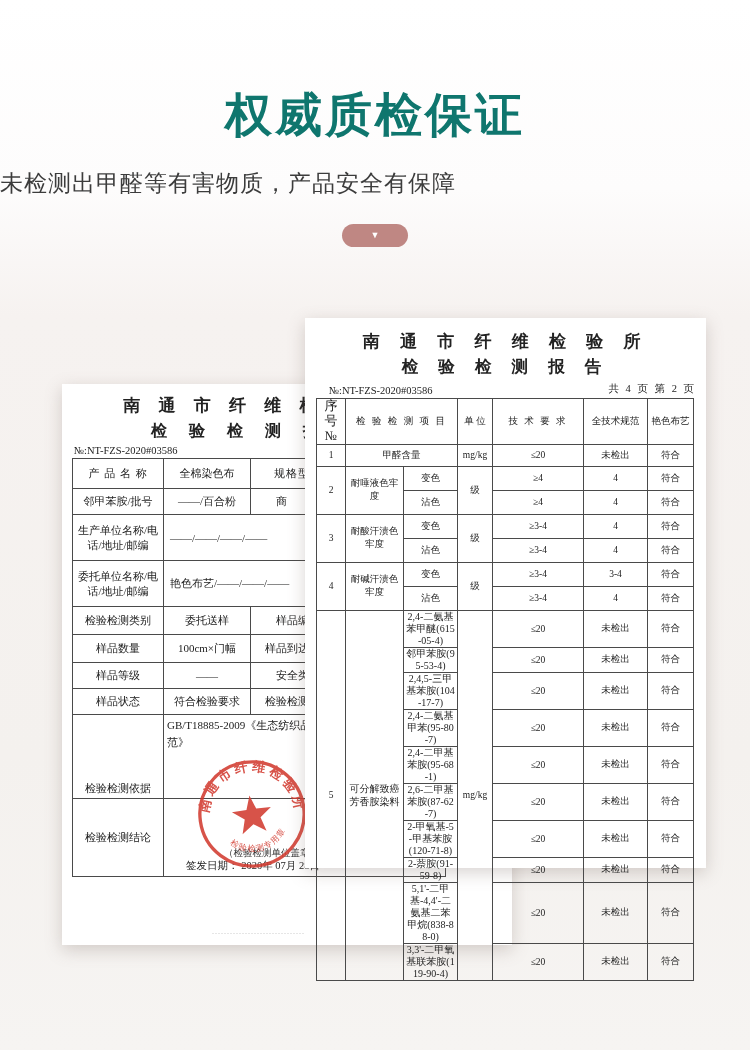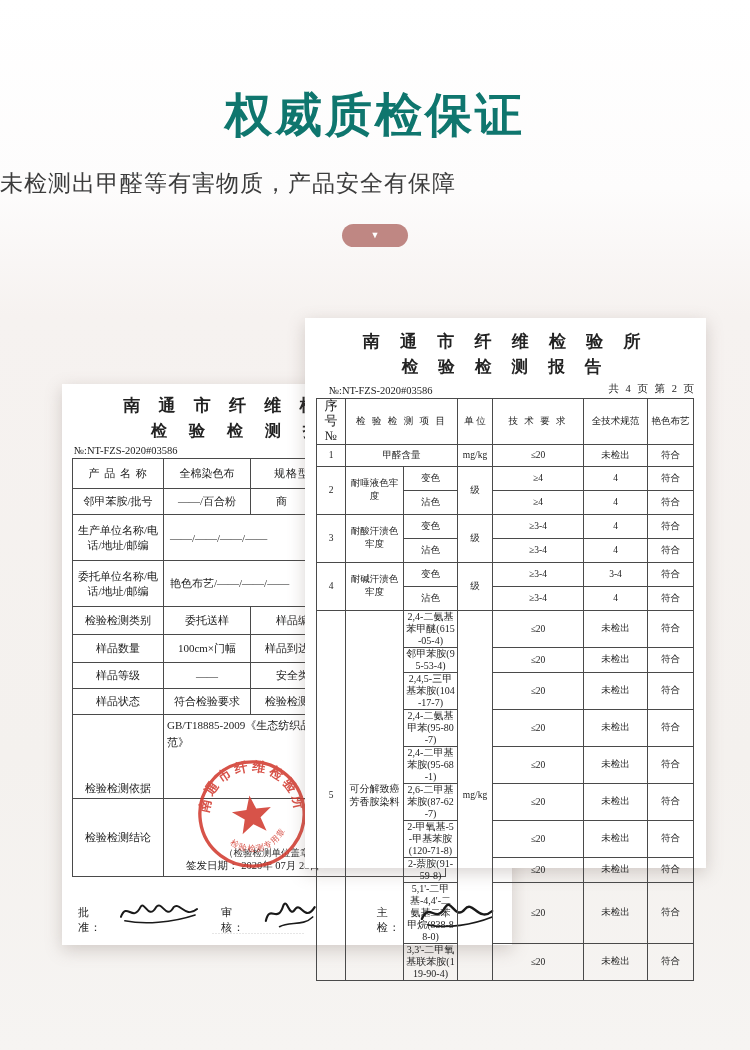--- a/index.html
+++ b/index.html
@@ -146,37 +146,20 @@
     <circle cx="60" cy="60" r="53" fill="none" stroke="#d23a2f" stroke-width="3.4"></circle>
     <polygon points="60,41 65,55.1 80,55.5 68.1,64.6 72.3,79 60,70.5 47.7,79 51.9,64.6 40,55.5 55,55.1" fill="#d23a2f"></polygon>
     <text font-size="13.5" font-weight="bold" fill="#d23a2f" letter-spacing="3.5" font-family="Liberation Serif,serif">
       <textPath href="#arcTop" startOffset="5%">南通市纤维检验所</textPath>
     </text>
     <text font-size="8.5" fill="#d23a2f" letter-spacing="1" font-family="Liberation Serif,serif">
       <textPath href="#arcBottom" startOffset="18%">检验检测专用章</textPath>
     </text>
   </svg>
 
-  <div class="sig-row">
-    <span class="sig-label">批准：</span>
-    <svg class="sig-svg" width="88" height="34" viewBox="0 0 88 34">
-      <path d="M4,20 C10,4 16,26 24,10 C28,2 32,24 40,10 C46,2 50,24 58,10 C64,4 70,22 82,12" fill="none" stroke="#1a1a1a" stroke-width="2" stroke-linecap="round"></path>
-      <path d="M8,24 C28,28 56,26 80,18" fill="none" stroke="#1a1a1a" stroke-width="1.6" stroke-linecap="round"></path>
-    </svg>
-    <span class="sig-label" style="margin-left:14px">审核：</span>
-    <svg class="sig-svg" width="62" height="36" viewBox="0 0 62 36">
-      <path d="M6,24 C10,6 18,28 24,8 C28,0 30,22 36,12 C42,4 46,26 56,10" fill="none" stroke="#1a1a1a" stroke-width="2.2" stroke-linecap="round"></path>
-      <path d="M20,30 C30,24 44,30 54,20" fill="none" stroke="#1a1a1a" stroke-width="1.6" stroke-linecap="round"></path>
-    </svg>
-    <span class="sig-label" style="margin-left:52px">主检：</span>
-    <svg class="sig-svg" width="84" height="36" viewBox="0 0 84 36">
-      <path d="M6,22 C14,4 20,28 30,10 C36,0 40,24 50,12 C58,2 64,26 78,14" fill="none" stroke="#1a1a1a" stroke-width="2.4" stroke-linecap="round"></path>
-      <path d="M12,28 C32,32 58,28 78,20" fill="none" stroke="#1a1a1a" stroke-width="1.8" stroke-linecap="round"></path>
-    </svg>
-  </div>
   <div class="watermark">·······························</div>
 </div>
 
 <div class="paper paper-front">
   <div class="f-org">南 通 市 纤 维 检 验 所</div>
   <div class="f-title">检 验 检 测 报 告</div>
   <div class="f-meta">
     <span>№:NT-FZS-2020#03586</span>
     <span class="f-page">共 4 页 第 2 页</span>
   </div>

